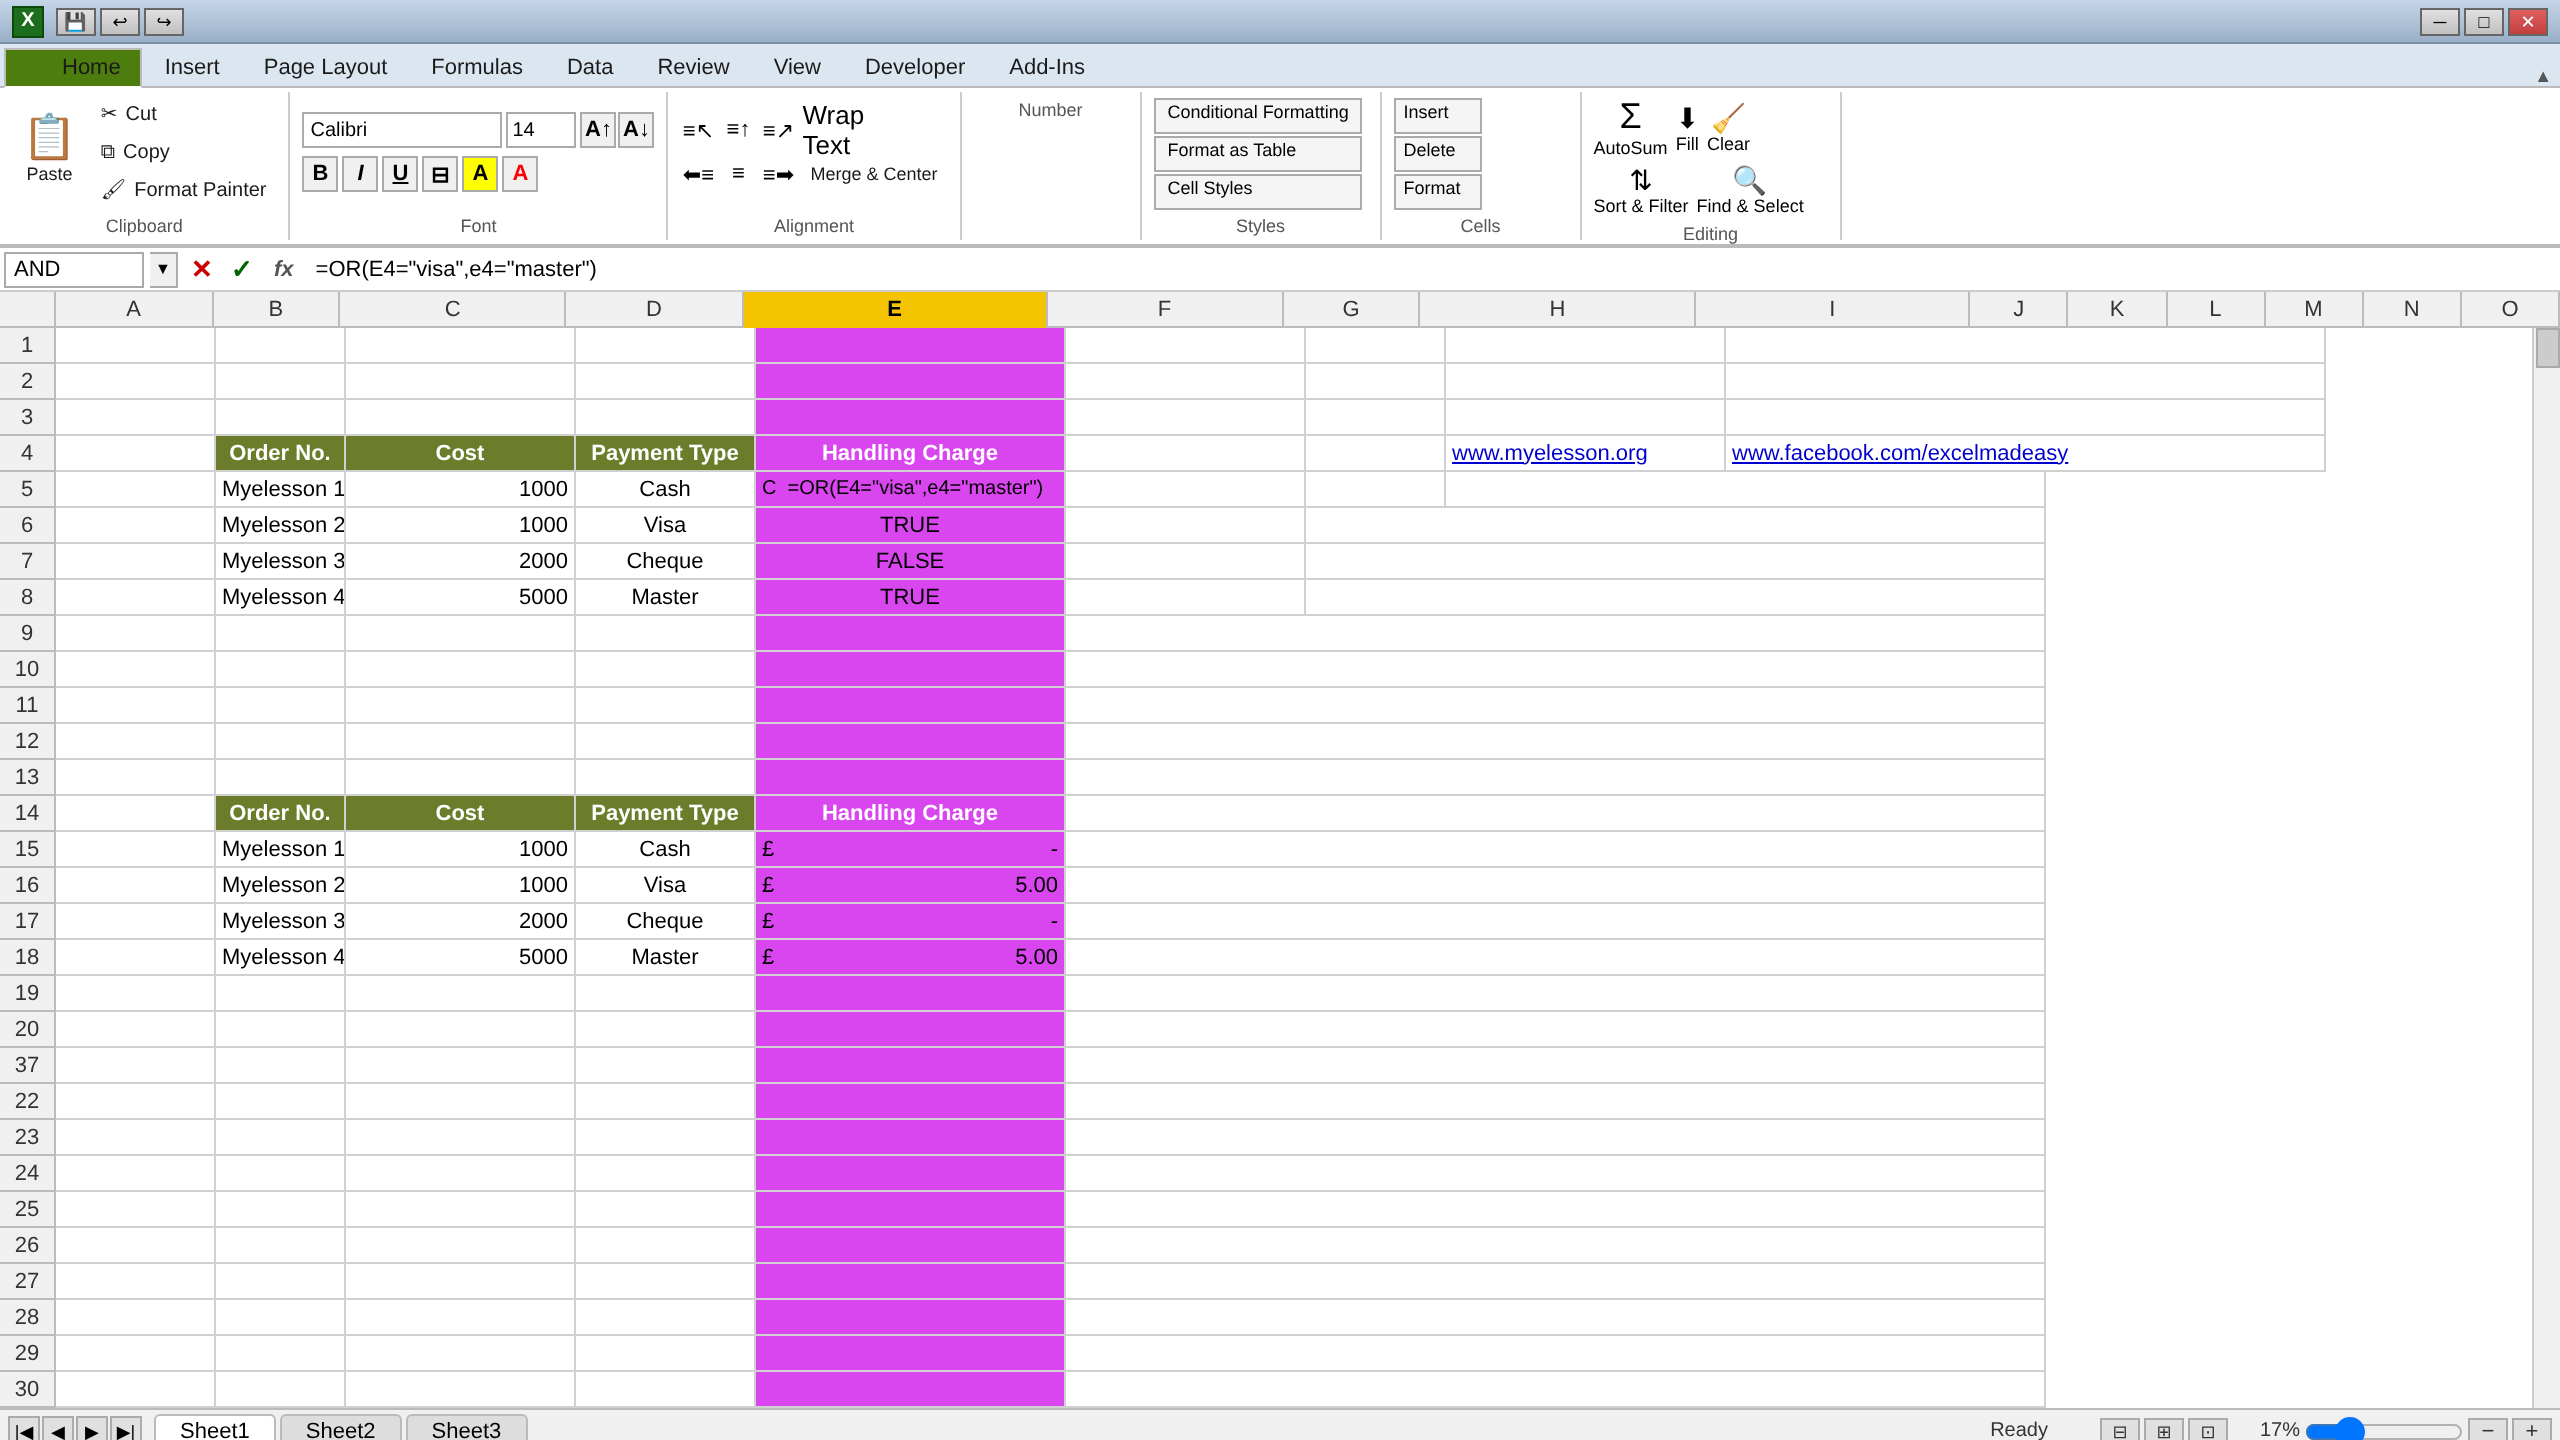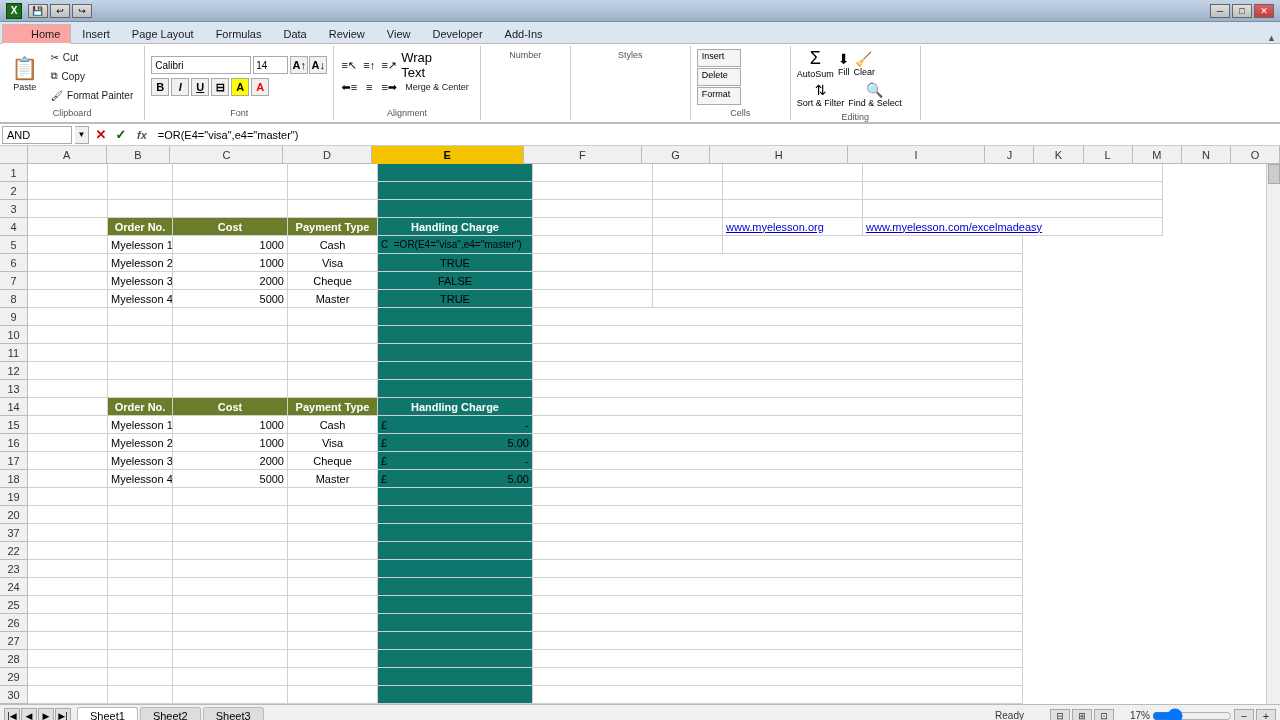--- a/index.html
+++ b/index.html
@@ -31,21 +31,21 @@
     .ribbon-tab {
       padding: 3px 10px;
       font-size: 11px;
       cursor: pointer;
       border: 1px solid transparent;
       border-bottom: none;
       background: transparent;
       color: #1a1a1a;
     }
     .ribbon-tab.active {
-      background: #fca5a5;
+      background: #4d7c0f;
       border-color: #bbb;
       border-bottom: 1px solid #fff;
       margin-bottom: -1px;
       font-weight: normal;
       padding-left: 28px;
     }
 
     
     #ribbon {
       height: 80px;
@@ -181,21 +181,21 @@
       border-right: 1px solid #d0d0d0;
       border-bottom: 1px solid #d0d0d0;
       font-size: 11px;
       padding: 0 3px;
       display: flex;
       align-items: center;
       overflow: hidden;
       white-space: nowrap;
       background: #fff;
     }
-    .cell.active-col { background: #0f766e; }
+    .cell.active-col { background: #d946ef; }
     .cell-center { justify-content: center; }
     .cell-right { justify-content: flex-end; }
     .cell-header-row {
       background: #6b7d2a;
       color: #fff;
       font-weight: bold;
       justify-content: center;
     }
     .cell-yellow { background: #ffff00; }
     .cell-link { color: #0000cc; text-decoration: underline; cursor: pointer; }
@@ -345,20 +345,25 @@
       </div>
     </div>
     <div class="ribbon-group-label">Alignment</div>
   </div>
 
   <div class="ribbon-group" style="min-width:90px;">
     <div class="ribbon-group-label">Number</div>
   </div>
 
   <div class="ribbon-group" style="min-width:120px;">
+    <div style="flex:1;display:flex;flex-direction:column;gap:1px;justify-content:center;">
+      <div class="styles-btn">Conditional Formatting</div>
+      <div class="styles-btn">Format as Table</div>
+      <div class="styles-btn">Cell Styles</div>
+    </div>
     <div class="ribbon-group-label">Styles</div>
   </div>
 
   <div class="ribbon-group" style="min-width:100px;">
     <div style="flex:1;display:flex;flex-direction:column;gap:1px;justify-content:center;">
       <div class="cell-btn">Insert</div>
       <div class="cell-btn">Delete</div>
       <div class="cell-btn">Format</div>
     </div>
     <div class="ribbon-group-label">Cells</div>
@@ -506,21 +511,21 @@
 
           <div style="display:flex;">
             <div class="cell" style="width:80px;"></div>
             <div class="cell cell-header-row" style="width:65px;">Order No.</div>
             <div class="cell cell-header-row" style="width:115px;">Cost</div>
             <div class="cell cell-header-row" style="width:90px;">Payment Type</div>
             <div class="cell cell-header-row active-col" style="width:155px;">Handling Charge</div>
             <div class="cell" style="width:120px;"></div>
             <div class="cell" style="width:70px;"></div>
             <div class="cell cell-link" style="width:140px;">www.myelesson.org</div>
-            <div class="cell cell-link" style="width:300px;">www.myelesson.com/excelmadeasy</div>
+            <div class="cell cell-link" style="width:300px;">www.facebook.com/excelmadeasy</div>
           </div>
 
           <div style="display:flex;">
             <div class="cell" style="width:80px;"></div>
             <div class="cell" style="width:65px;">Myelesson 1</div>
             <div class="cell cell-right" style="width:115px;">1000</div>
             <div class="cell cell-center" style="width:90px;">Cash</div>
             <div class="cell active-col" style="width:155px;border-right:1px solid #d0d0d0;">
               <span style="font-size:10px;">C&nbsp;&nbsp;=OR(E4="visa",e4="master")</span>
             </div>

